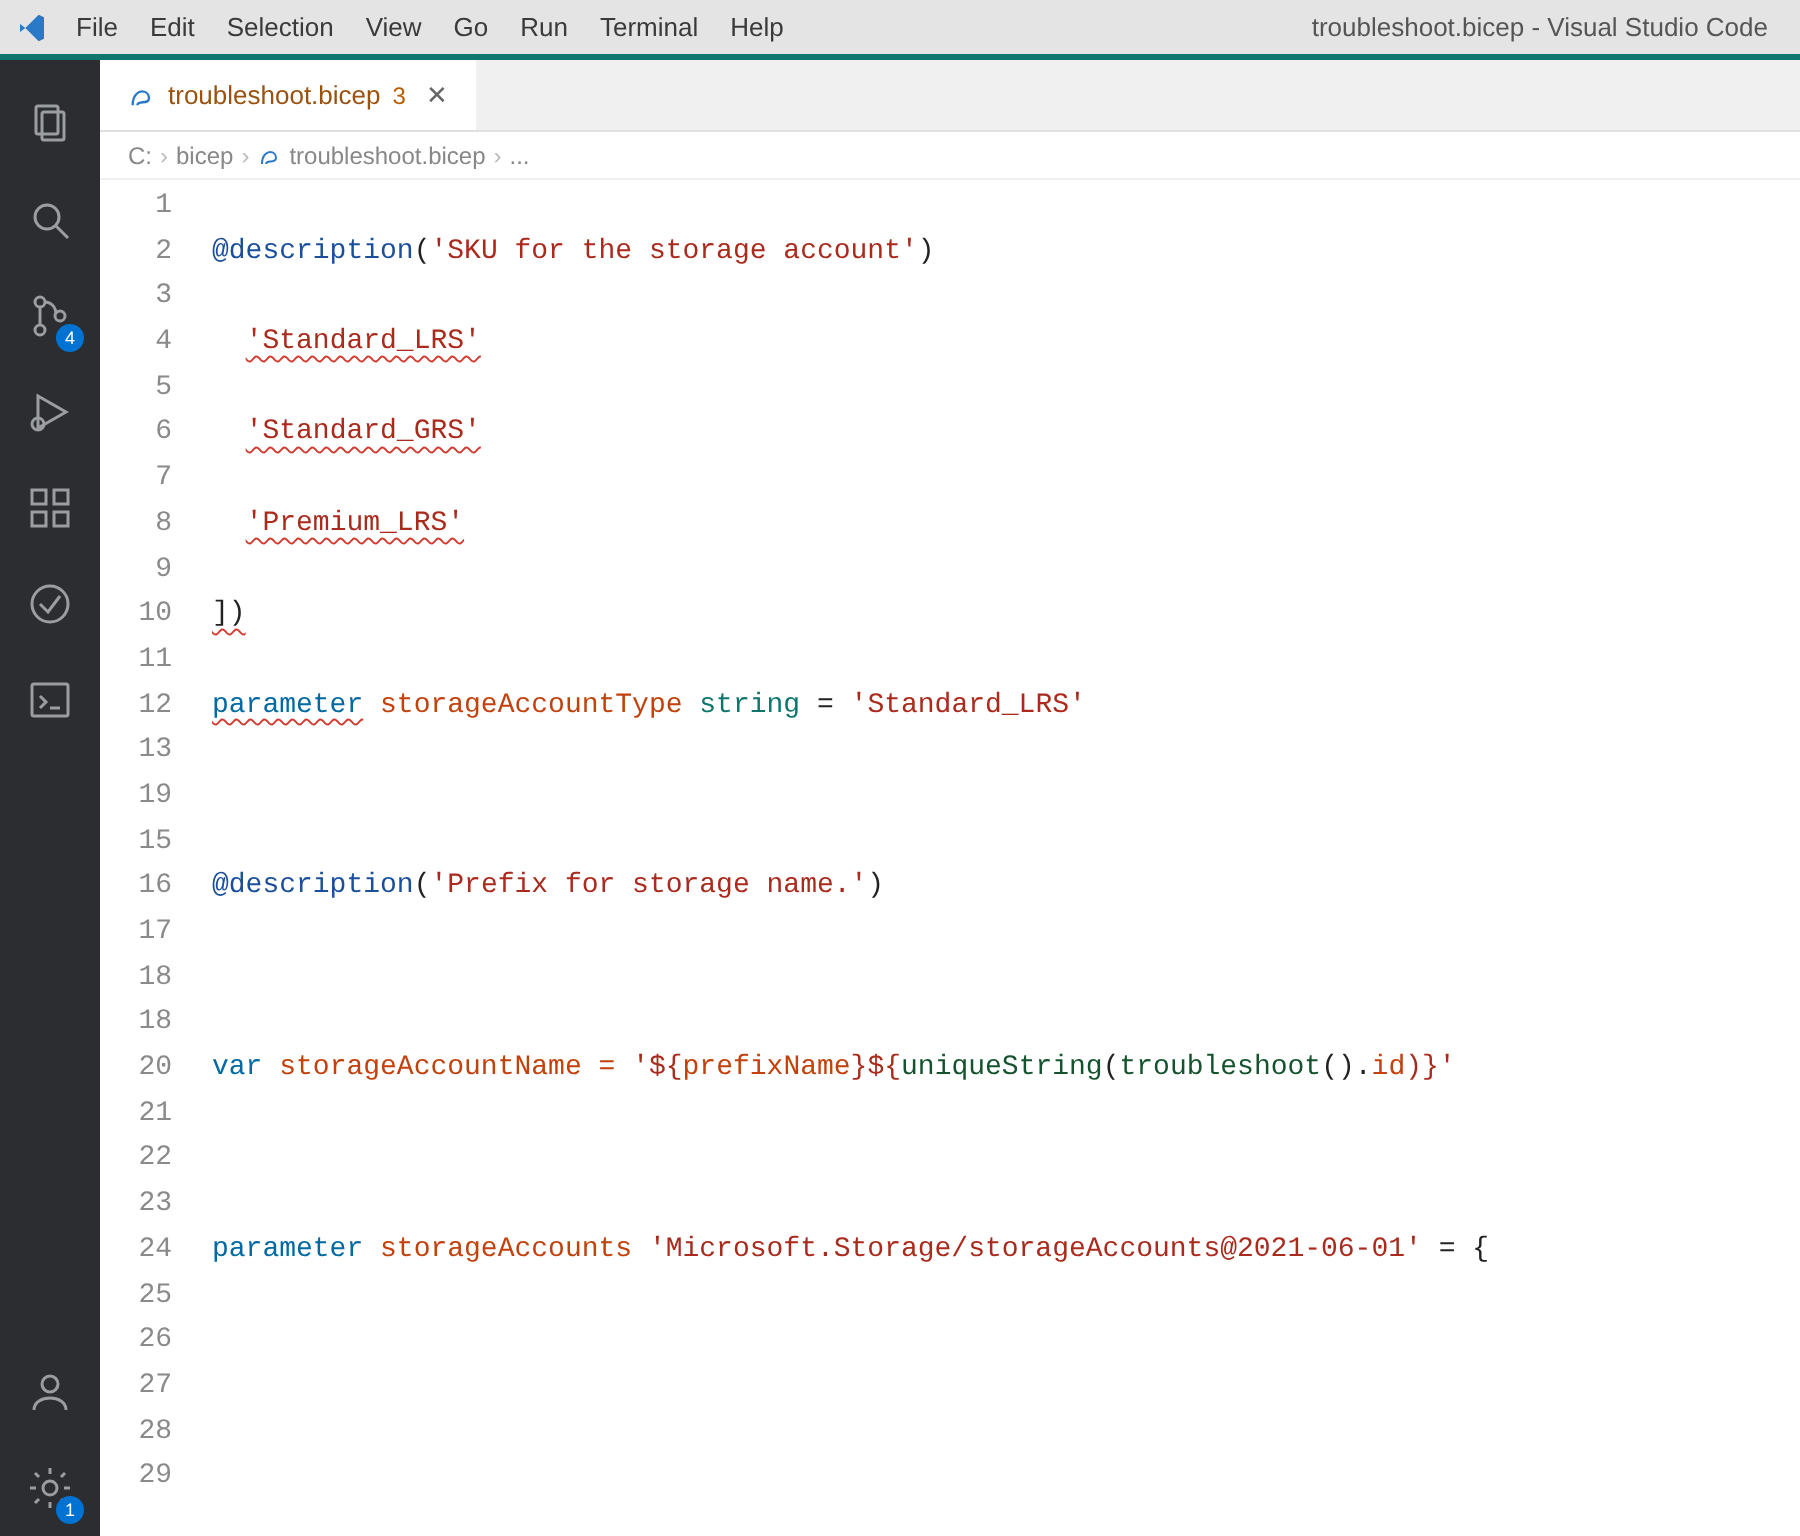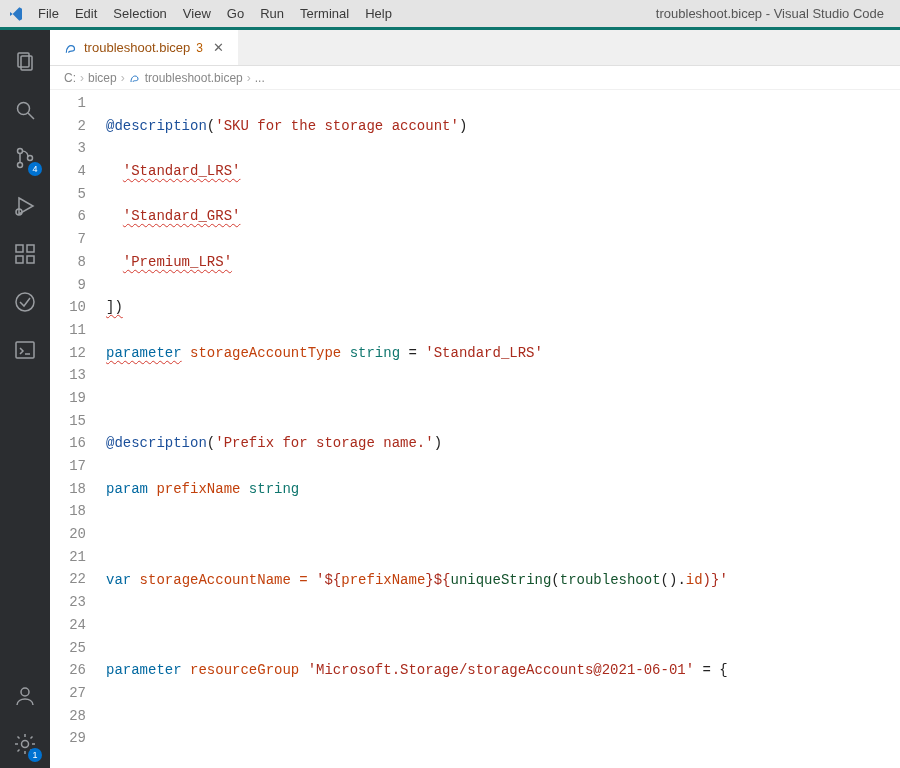--- a/index.html
+++ b/index.html
@@ -290,25 +290,24 @@
         </div>
       <div class="codecol">
 <div class="line"><span class="tk-dec">@description</span><span>(</span><span class="tk-str">'SKU for the storage account'</span><span>)</span></div>
 <div class="line">  <span class="tk-str squig">'Standard_LRS'</span></div>
 <div class="line">  <span class="tk-str squig">'Standard_GRS'</span></div>
 <div class="line">  <span class="tk-str squig">'Premium_LRS'</span></div>
 <div class="line"><span class="squig">])</span></div>
 <div class="line"><span class="tk-kw squig">parameter</span><span class="tk-id1"> storageAccountType </span><span class="tk-type">string</span><span> = </span><span class="tk-str">'Standard_LRS'</span></div>
 <div class="line"></div>
 <div class="line"><span class="tk-dec">@description</span><span>(</span><span class="tk-str">'Prefix for storage name.'</span><span>)</span></div>
-<div class="line"><span class="tk-kw">param</span><span class="tk-id1"> prefixName </span><span class="tk-type">string</span></div>
 <div class="line"></div>
 <div class="line"><span class="tk-kw">var</span><span class="tk-id1"> storageAccountName = </span><span class="tk-str">'${</span><span class="tk-id1">prefixName</span><span class="tk-str">}${</span><span class="tk-fn">uniqueString</span><span>(</span><span class="tk-fn">troubleshoot</span><span>().</span><span class="tk-id1">id</span><span class="tk-str">)}'</span></div>
 <div class="line"></div>
-<div class="line"><span class="tk-kw">parameter</span><span class="tk-id1"> resourceGroup </span><span class="tk-str">'Microsoft.Storage/storageAccounts@2021-06-01'</span><span> = {</span></div>
+<div class="line"><span class="tk-kw">parameter</span><span class="tk-id1"> storageAccounts </span><span class="tk-str">'Microsoft.Storage/storageAccounts@2021-06-01'</span><span> = {</span></div>
 
 
 
 
 
 
 
 
 
 

